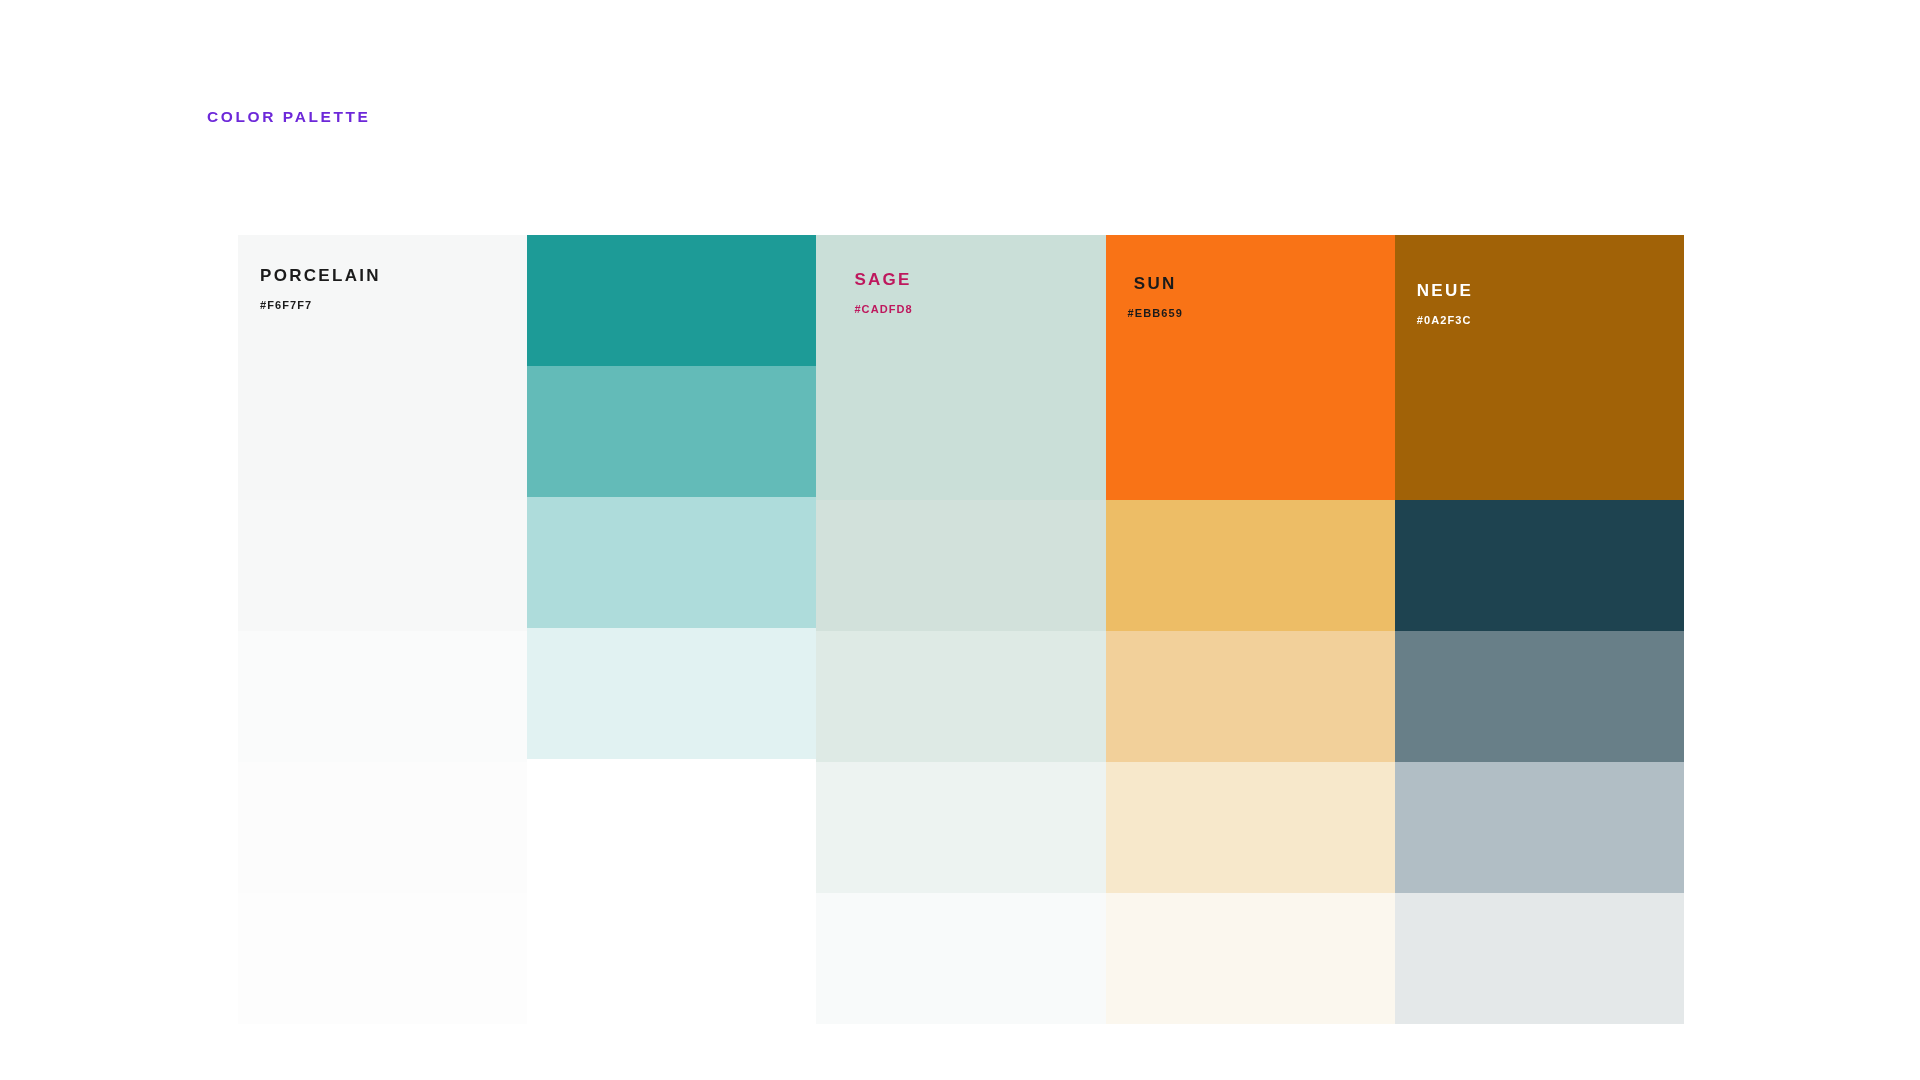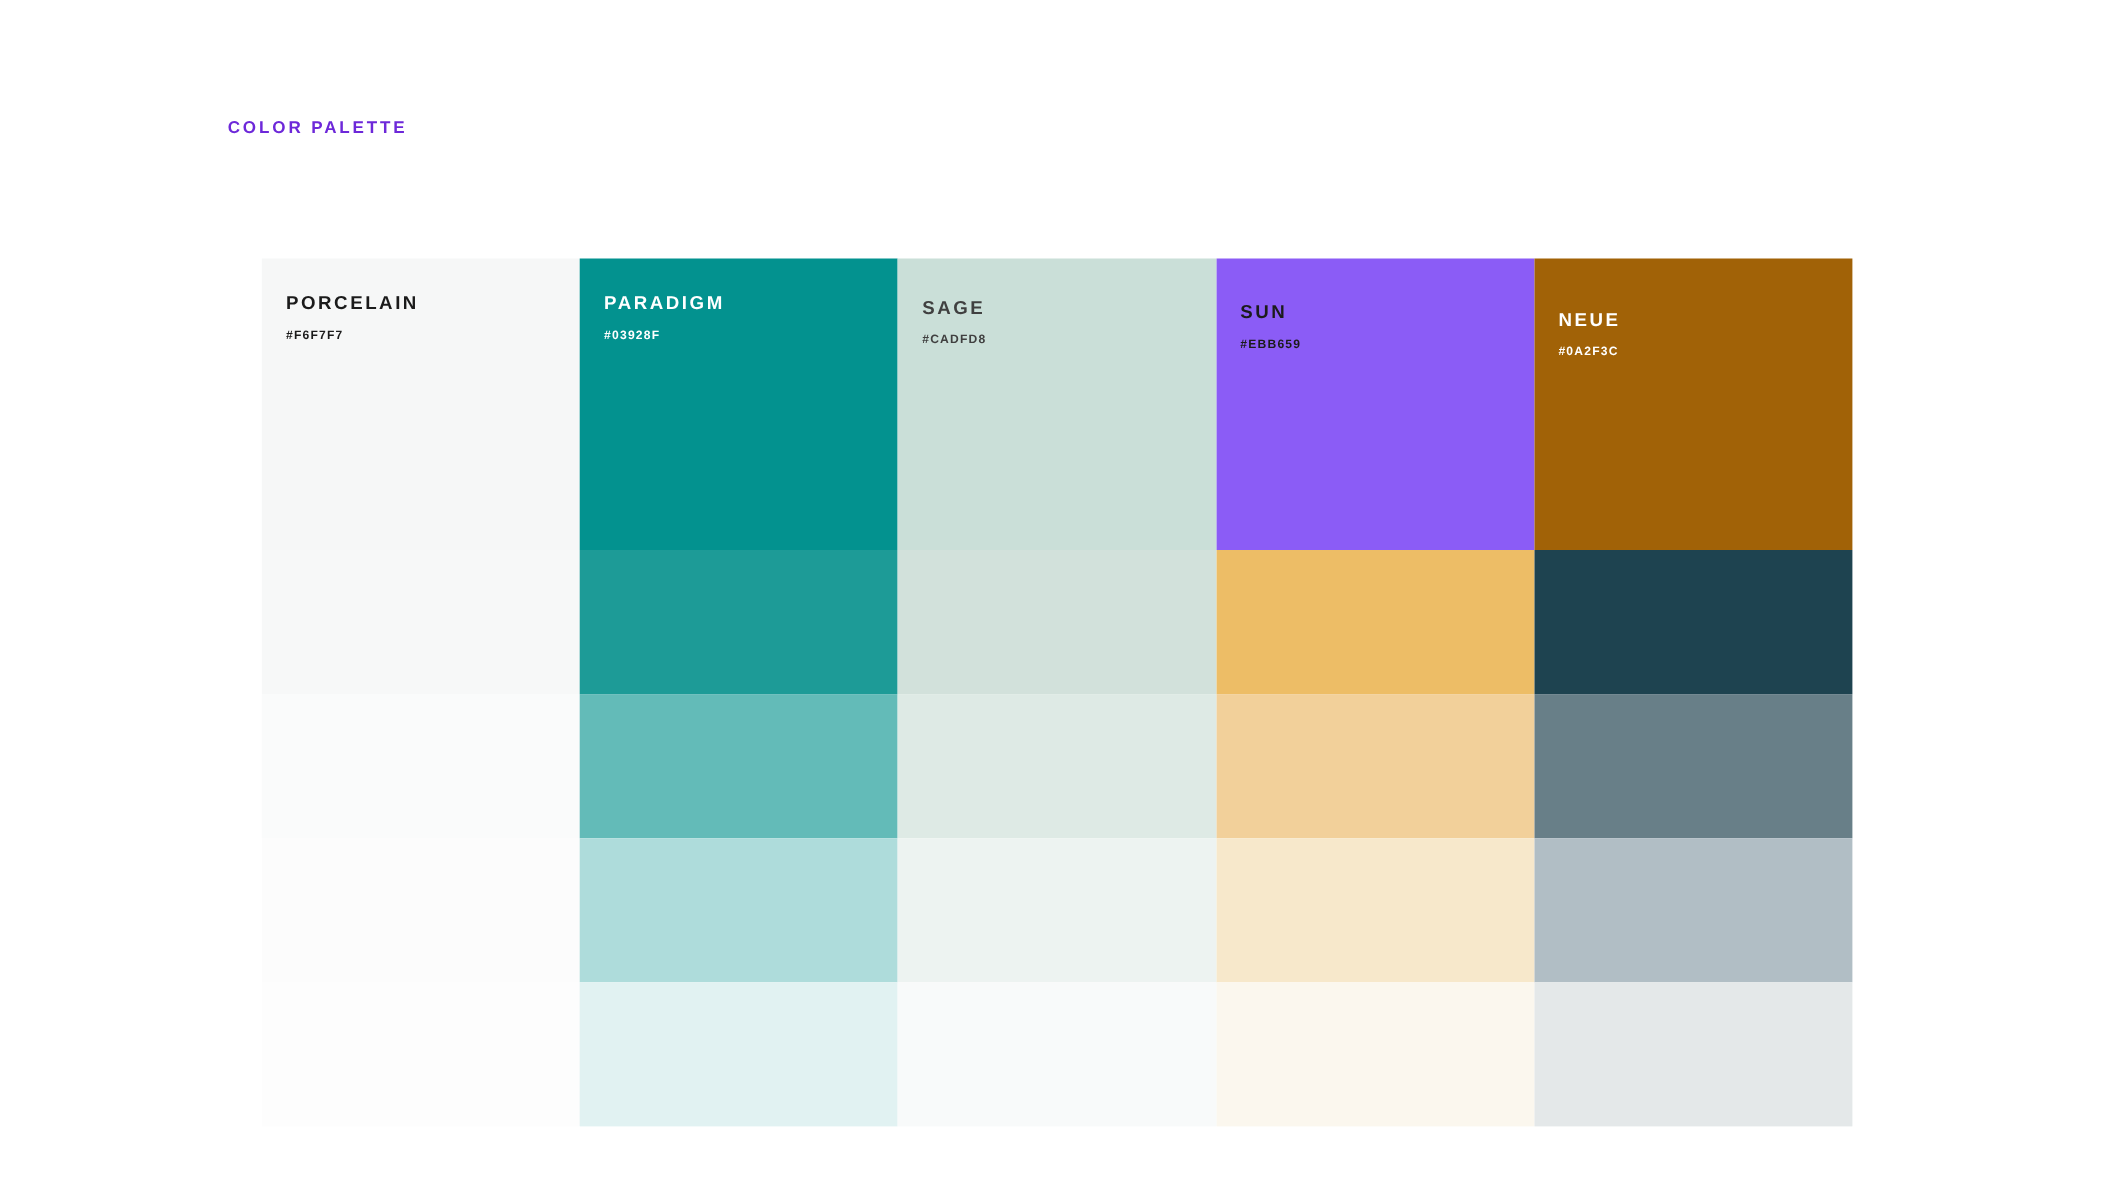--- a/index.html
+++ b/index.html
@@ -101,47 +101,41 @@
         <span class="swatch-hex">#F6F7F7</span>
       </div>
     </div>
     <div class="swatch-tint t1" style="background-color: rgb(247, 248, 248);"></div>
     <div class="swatch-tint t2" style="background-color: rgb(250, 251, 251);"></div>
     <div class="swatch-tint t3" style="background-color: rgb(252, 252, 252);"></div>
     <div class="swatch-tint t4" style="background-color: rgb(253, 253, 253);"></div>
   </div>
 
   <div class="palette-column col-1">
-    <div class="swatch-base" style="background-color: rgb(3, 146, 143);">
-      <div class="swatch-caption" style="color: rgb(255, 255, 255);">
-        <span class="swatch-name">PARADIGM</span>
-        <span class="swatch-hex">#03928F</span>
-      </div>
-    </div>
     <div class="swatch-tint t1" style="background-color: rgb(29, 155, 151);"></div>
     <div class="swatch-tint t2" style="background-color: rgb(99, 187, 184);"></div>
     <div class="swatch-tint t3" style="background-color: rgb(174, 220, 219);"></div>
     <div class="swatch-tint t4" style="background-color: rgb(225, 242, 242);"></div>
   </div>
 
   <div class="palette-column col-2">
     <div class="swatch-base" style="background-color: rgb(202, 223, 216);">
-      <div class="swatch-caption" style="color: #404040;">
+      <div class="swatch-caption" style="color: #be185d; margin-left: 16px;">
         <span class="swatch-name">SAGE</span>
         <span class="swatch-hex">#CADFD8</span>
       </div>
     </div>
     <div class="swatch-tint t1" style="background-color: rgb(210, 225, 219);"></div>
     <div class="swatch-tint t2" style="background-color: rgb(222, 234, 229);"></div>
     <div class="swatch-tint t3" style="background-color: rgb(237, 243, 241);"></div>
     <div class="swatch-tint t4" style="background-color: rgb(248, 250, 250);"></div>
   </div>
 
   <div class="palette-column col-3">
-    <div class="swatch-base" style="background-color: #8b5cf6;">
+    <div class="swatch-base" style="background-color: #f97316; text-align: center;">
       <div class="swatch-caption" style="color: rgb(27, 27, 27);">
         <span class="swatch-name">SUN</span>
         <span class="swatch-hex">#EBB659</span>
       </div>
     </div>
     <div class="swatch-tint t1" style="background-color: rgb(237, 189, 102);"></div>
     <div class="swatch-tint t2" style="background-color: rgb(242, 208, 154);"></div>
     <div class="swatch-tint t3" style="background-color: rgb(247, 232, 203);"></div>
     <div class="swatch-tint t4" style="background-color: rgb(251, 247, 238);"></div>
   </div>

